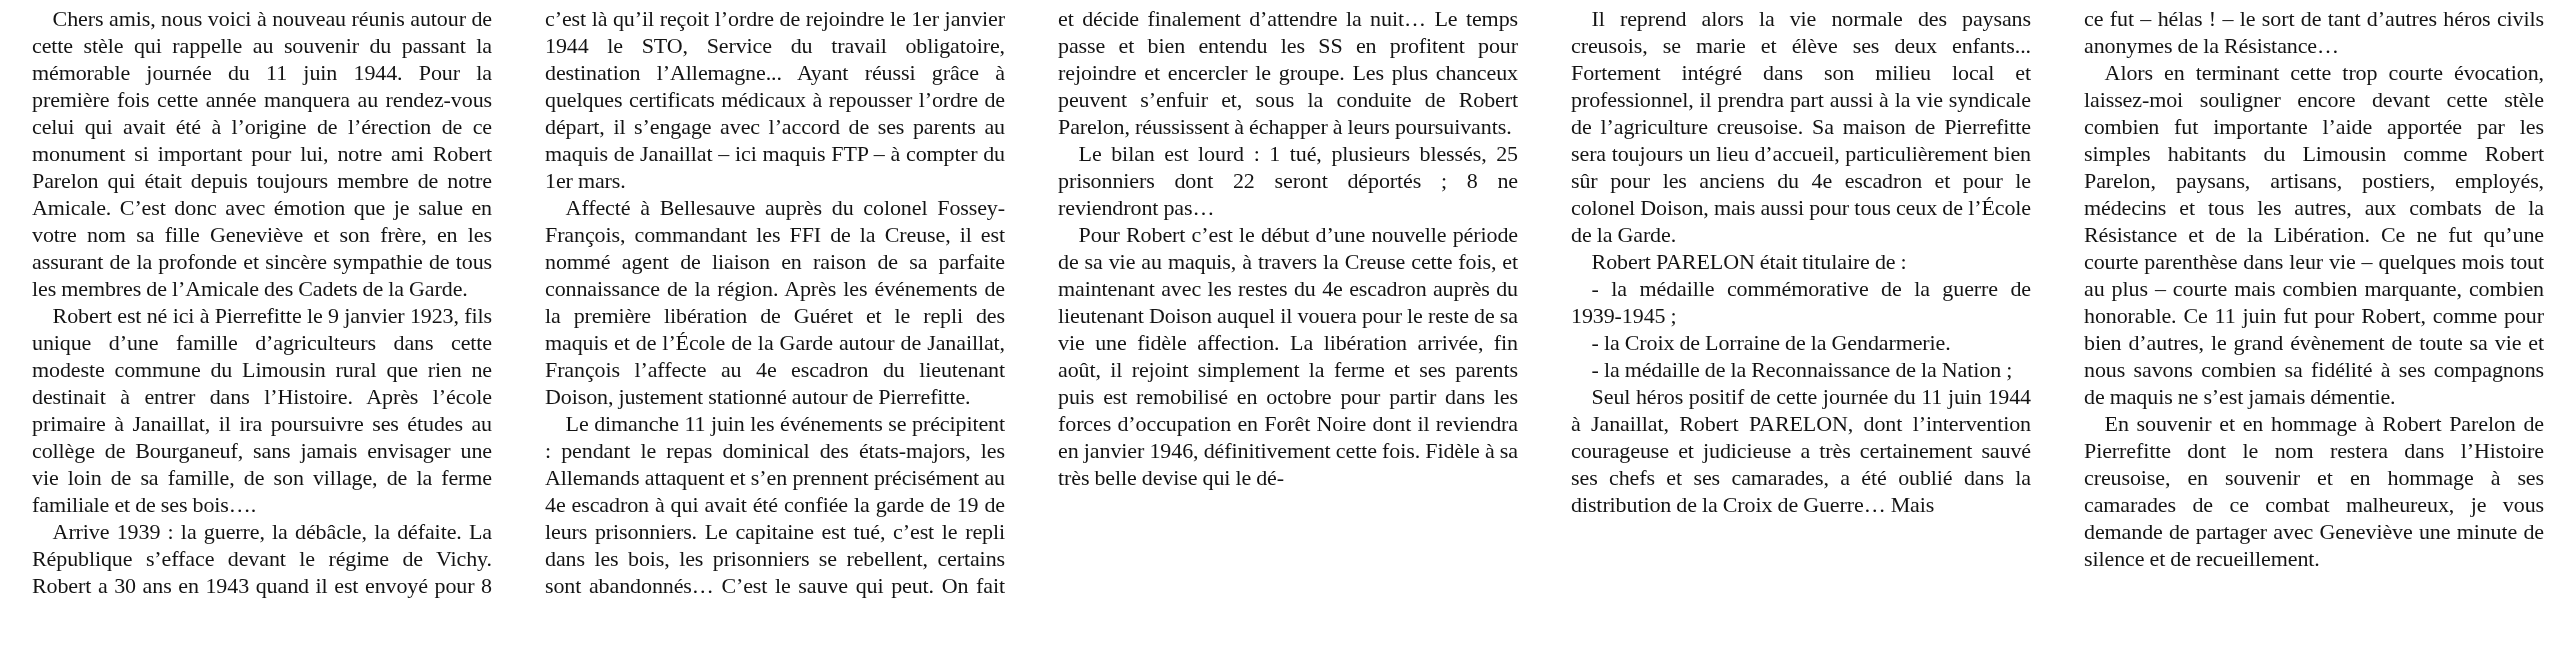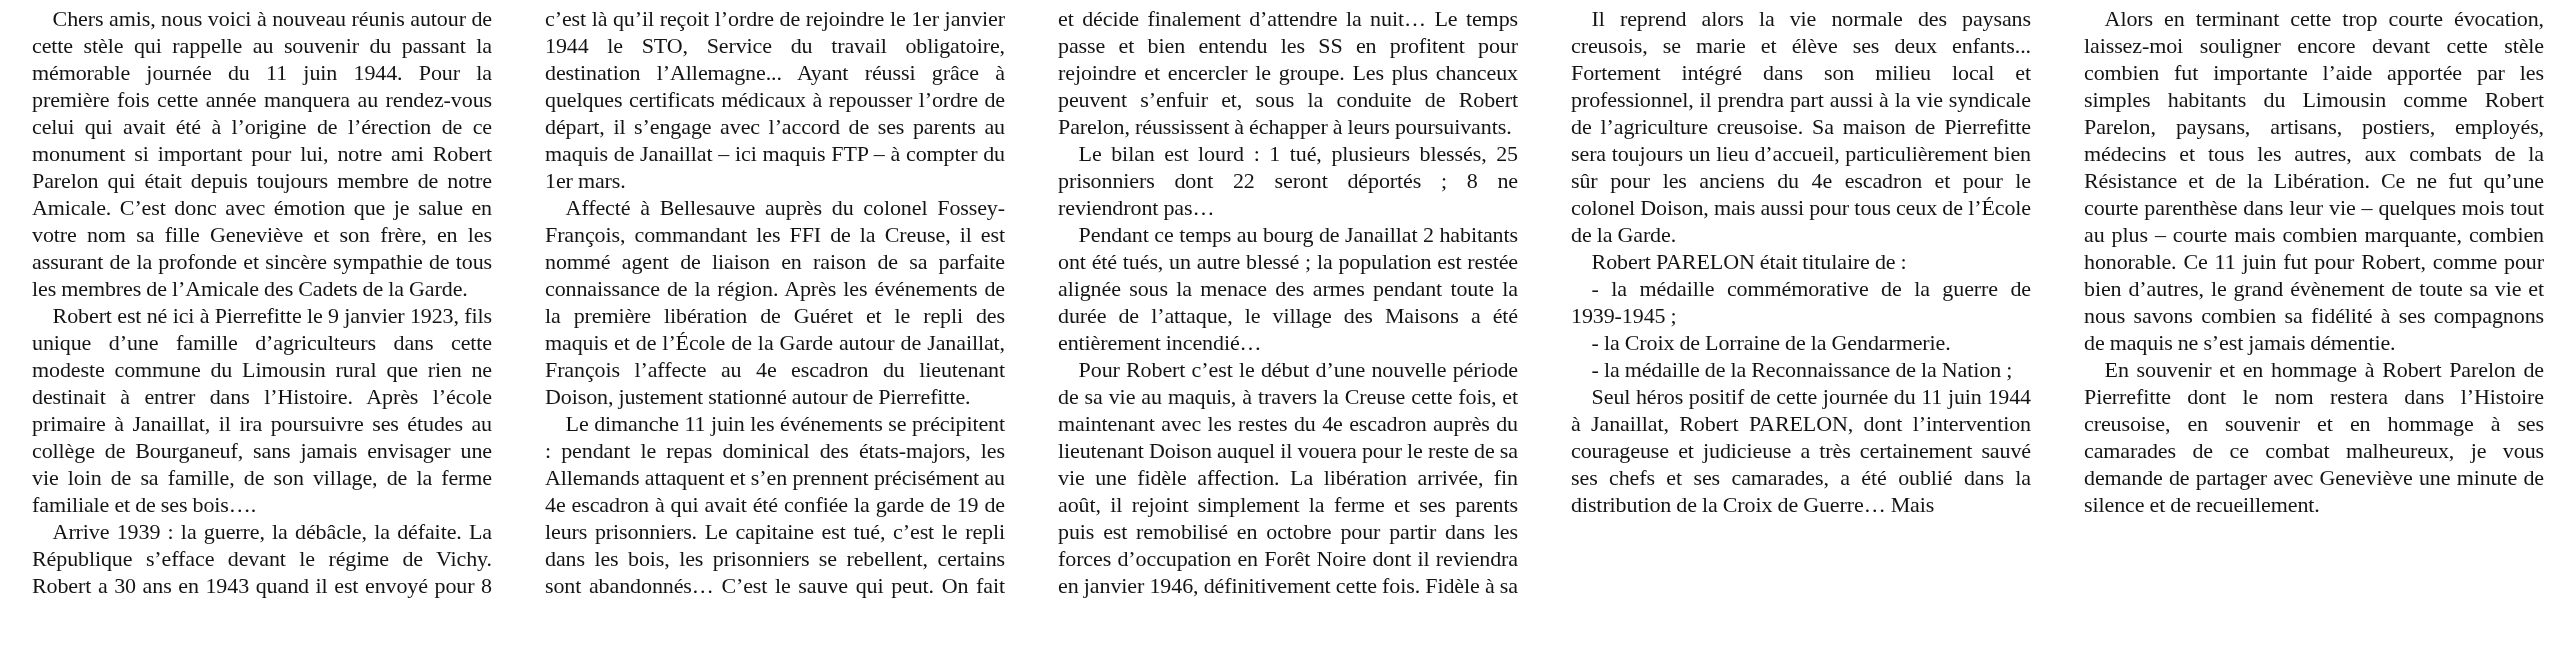--- a/index.html
+++ b/index.html
@@ -49,33 +49,33 @@
 
     <div class="column">
       <p class="frag">c’est là qu’il reçoit l’ordre de rejoindre le 1er janvier 1944 le STO, Service du travail obligatoire, destination l’Allemagne... Ayant réussi grâce à quelques certificats médicaux à repousser l’ordre de départ, il s’engage avec l’accord de ses parents au maquis de Janaillat – ici maquis FTP – à compter du 1er mars.</p>
       <p class="frag indent">Affecté à Bellesauve auprès du colonel Fossey-François, commandant les FFI de la Creuse, il est nommé agent de liaison en raison de sa parfaite connaissance de la région. Après les événements de la première libération de Guéret et le repli des maquis et de l’École de la Garde autour de Janaillat, François l’affecte au 4e escadron du lieutenant Doison, justement stationné autour de Pierrefitte.</p>
       <p class="frag indent">Le dimanche 11 juin les événements se précipitent : pendant le repas dominical des états-majors, les Allemands attaquent et s’en prennent précisément au 4e escadron à qui avait été confiée la garde de 19 de leurs prisonniers. Le capitaine est tué, c’est le repli dans les bois, les prisonniers se rebellent, certains sont abandonnés… C’est le sauve qui peut. On fait halte, on transmet le commandement à un capitaine de rencontre épuisé… qui hésite…</p>
     </div>
 
     <div class="column">
       <p class="frag">et décide finalement d’attendre la nuit… Le temps passe et bien entendu les SS en profitent pour rejoindre et encercler le groupe. Les plus chanceux peuvent s’enfuir et, sous la conduite de Robert Parelon, réussissent à échapper à leurs poursuivants.</p>
       <p class="frag indent">Le bilan est lourd : 1 tué, plusieurs blessés, 25 prisonniers dont 22 seront déportés ; 8 ne reviendront pas…</p>
-      <p class="frag indent">Pendant ce temps au bourg de Janaillat 2 habitants ont été tués, un autre blessé ; la population est restée alignée sous la menace des armes pendant toute la durée de l’attaque, le village des Maisons a été entièrement incendié…</p>
       <p class="frag indent">Pour Robert c’est le début d’une nouvelle période de sa vie au maquis, à travers la Creuse cette fois, et maintenant avec les restes du 4e escadron auprès du lieutenant Doison auquel il vouera pour le reste de sa vie une fidèle affection. La libération arrivée, fin août, il rejoint simplement la ferme et ses parents puis est remobilisé en octobre pour partir dans les forces d’occupation en Forêt Noire dont il reviendra en janvier 1946, définitivement cette fois. Fidèle à sa très belle devise qui le dé-</p>
     </div>
 
     <div class="column">
       <p class="frag indent">Il reprend alors la vie normale des paysans creusois, se marie et élève ses deux enfants... Fortement intégré dans son milieu local et professionnel, il prendra part aussi à la vie syndicale de l’agriculture creusoise. Sa maison de Pierrefitte sera toujours un lieu d’accueil, particulièrement bien sûr pour les anciens du 4e escadron et pour le colonel Doison, mais aussi pour tous ceux de l’École de la Garde.</p>
       <p class="frag indent">Robert PARELON était titulaire de :</p>
       <p class="frag indent">- la médaille commémorative de la guerre de 1939-1945 ;</p>
       <p class="frag indent">- la Croix de Lorraine de la Gendarmerie.</p>
       <p class="frag indent">- la médaille de la Reconnaissance de la Nation ;</p>
       <p class="frag indent">Seul héros positif de cette journée du 11 juin 1944 à Janaillat, Robert PARELON, dont l’intervention courageuse et judicieuse a très certainement sauvé ses chefs et ses camarades, a été oublié dans la distribution de la Croix de Guerre… Mais</p>
     </div>
 
     <div class="column">
+      <p class="frag">ce fut – hélas ! – le sort de tant d’autres héros civils anonymes de la Résistance…</p>
       <p class="frag indent">Alors en terminant cette trop courte évocation, laissez-moi souligner encore devant cette stèle combien fut importante l’aide apportée par les simples habitants du Limousin comme Robert Parelon, paysans, artisans, postiers, employés, médecins et tous les autres, aux combats de la Résistance et de la Libération. Ce ne fut qu’une courte parenthèse dans leur vie – quelques mois tout au plus – courte mais combien marquante, combien honorable. Ce 11 juin fut pour Robert, comme pour bien d’autres, le grand évènement de toute sa vie et nous savons combien sa fidélité à ses compagnons de maquis ne s’est jamais démentie.</p>
       <p class="frag indent">En souvenir et en hommage à Robert Parelon de Pierrefitte dont le nom restera dans l’Histoire creusoise, en souvenir et en hommage à ses camarades de ce combat malheureux, je vous demande de partager avec Geneviève une minute de silence et de recueillement.</p>
     </div>
 
   </div>
 </div>
 
 
 </body></html>

